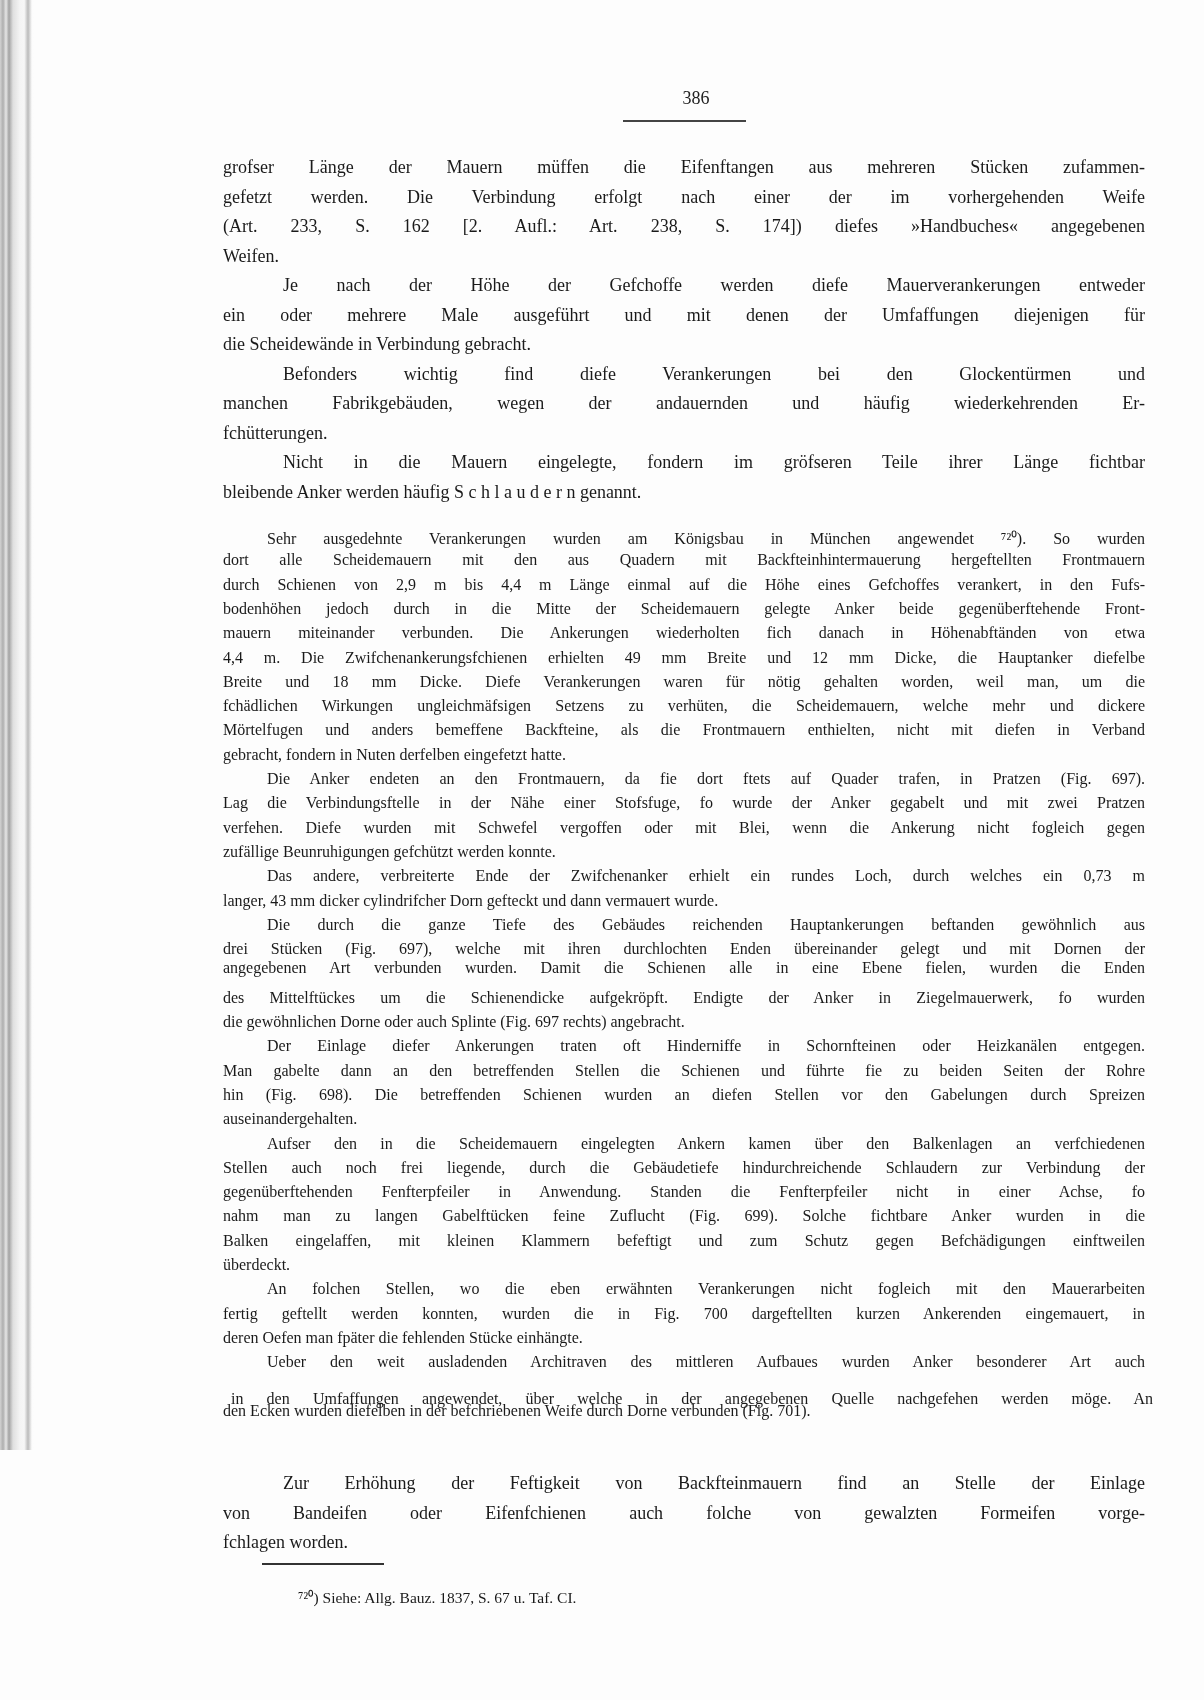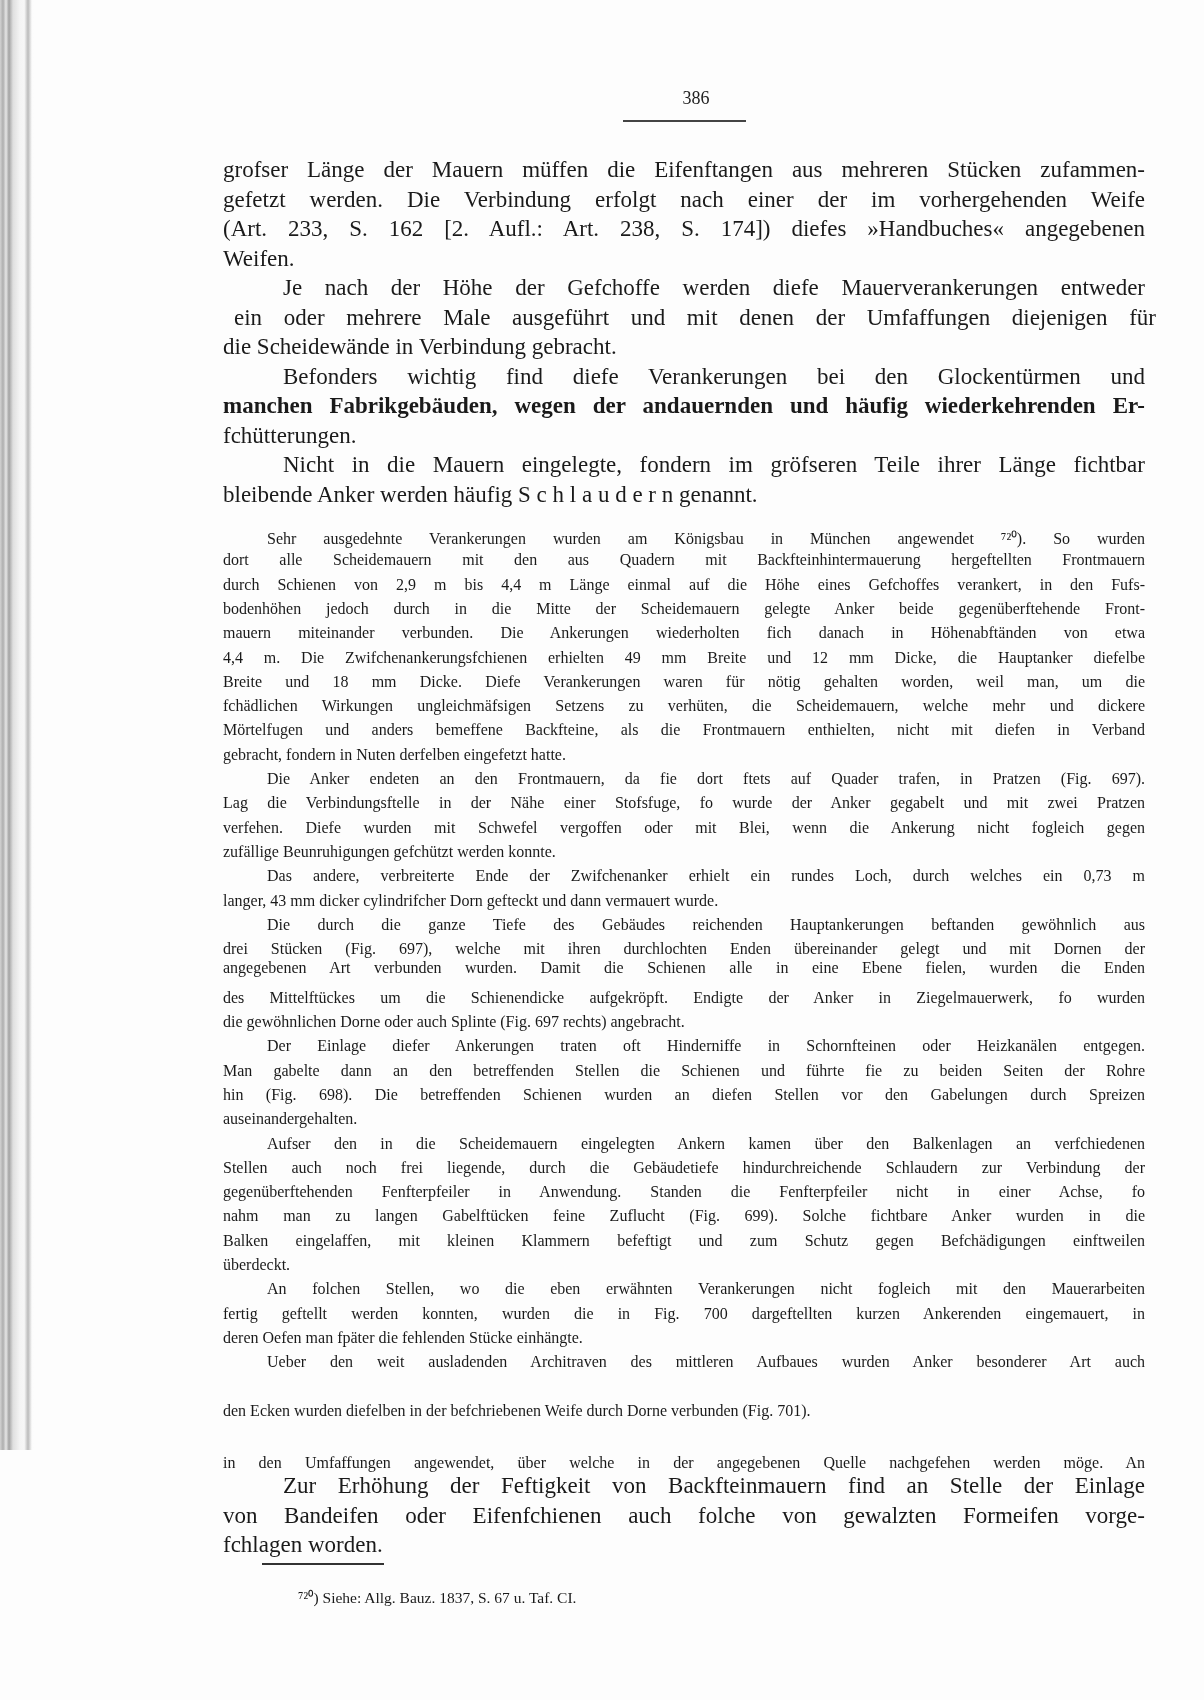--- a/index.html
+++ b/index.html
@@ -7,21 +7,21 @@
     width: 1204px; height: 1700px; background: #fdfdfd; position: relative; overflow: hidden;
     font-family: "DejaVu Serif", "Liberation Serif", serif; color: #1a1a1a;
   }
   .binding { position: absolute; left: 0; top: 0; width: 34px; height: 1450px;
     background: linear-gradient(to right, #c8c8c8 0px, #9a9a9a 3px, #e0e0e0 6px, #8c8c8c 9px, #d8d8d8 13px, #f2f2f2 20px, #fdfdfd 34px); opacity: .8; }
   .binding2 { position: absolute; left: 24px; top: 0; width: 8px; height: 1450px; background: linear-gradient(to right, #fdfdfd, #a0a0a0, #fdfdfd); opacity: .7; }
   .page-num { position: absolute; left: 660px; top: 88px; width: 72px; text-align: center;
     font-family: "Liberation Serif", serif; font-size: 18px; color: #222; }
   .page-rule { position: absolute; left: 623px; top: 120px; width: 123px; height: 2px; background: #444; }
   .line { position: absolute; left: 223px; width: 922px; white-space: nowrap; font-family: "Liberation Serif", serif; }
-  .big { font-size: 23px; text-align: justify; text-align-last: justify; }
+  .big { font-size: 18px; text-align: justify; text-align-last: justify; }
   .small { font-size: 16px; text-align-last: justify; }
   .last { text-align-last: left !important; }
   .indent { padding-left: 60px; width: 862px; }
   .indent-s { padding-left: 44px; width: 878px; }
   .footrule { position: absolute; left: 262px; top: 1563px; width: 122px; height: 2px; background: #333; }
   .footnote { position: absolute; left: 298px; top: 1586px; font-family: "Liberation Serif", serif; font-size: 15.5px; }
 </style>
 </head>
 <body>
 
@@ -30,24 +30,24 @@
 
 <div class="page-num">386</div>
 <div class="page-rule"></div>
 
 <div id="big1">
     <div class="line big" style="top: 157px;">grofser Länge der Mauern müffen die Eifenftangen aus mehreren Stücken zufammen-</div>
     <div class="line big" style="top: 186.5px;">gefetzt werden.  Die Verbindung erfolgt nach einer der im vorhergehenden Weife</div>
     <div class="line big" style="top: 216px;">(Art. 233, S. 162 [2. Aufl.: Art. 238, S. 174]) diefes »Handbuches« angegebenen</div>
     <div class="line big last" style="top: 245.5px;">Weifen.</div>
     <div class="line big indent" style="top: 275px;">Je nach der Höhe der Gefchoffe werden diefe Mauerverankerungen entweder</div>
-    <div class="line big" style="top: 304.5px; margin-left: 11px;">ein oder mehrere Male ausgeführt und mit denen der Umfaffungen diejenigen für</div>
+    <div class="line big" style="top: 304.5px;">ein oder mehrere Male ausgeführt und mit denen der Umfaffungen diejenigen für</div>
     <div class="line big last" style="top: 334px;">die Scheidewände in Verbindung gebracht.</div>
     <div class="line big indent" style="top: 363.5px;">Befonders wichtig find diefe Verankerungen bei den Glockentürmen und</div>
-    <div class="line big" style="top: 393px; font-weight: bold;">manchen Fabrikgebäuden, wegen der andauernden und häufig wiederkehrenden Er-</div>
+    <div class="line big" style="top: 393px;">manchen Fabrikgebäuden, wegen der andauernden und häufig wiederkehrenden Er-</div>
     <div class="line big last" style="top: 422.5px;">fchütterungen.</div>
     <div class="line big indent" style="top: 452px;">Nicht in die Mauern eingelegte, fondern im gröfseren Teile ihrer Länge fichtbar</div>
     <div class="line big last" style="top: 481.5px;">bleibende Anker werden häufig S c h l a u d e r n genannt.</div>
   </div>
 <div id="small">
     <div class="line small indent-s" style="top: 527px;">Sehr ausgedehnte Verankerungen wurden am Königsbau in München angewendet ⁷²⁰).  So wurden</div>
     <div class="line small" style="top: 551.3px;">dort alle Scheidemauern mit den aus Quadern mit Backfteinhintermauerung hergeftellten Frontmauern</div>
     <div class="line small" style="top: 575.6px;">durch Schienen von 2,9 m bis 4,4 m Länge einmal auf die Höhe eines Gefchoffes verankert, in den Fufs-</div>
     <div class="line small" style="top: 599.9px;">bodenhöhen jedoch durch in die Mitte der Scheidemauern gelegte Anker beide gegenüberftehende Front-</div>
     <div class="line small" style="top: 624.2px;">mauern miteinander verbunden.  Die Ankerungen wiederholten fich danach in Höhenabftänden von etwa</div>
@@ -74,21 +74,21 @@
     <div class="line small indent-s" style="top: 1134.5px;">Aufser den in die Scheidemauern eingelegten Ankern kamen über den Balkenlagen an verfchiedenen</div>
     <div class="line small" style="top: 1158.8px;">Stellen auch noch frei liegende, durch die Gebäudetiefe hindurchreichende Schlaudern zur Verbindung der</div>
     <div class="line small" style="top: 1183.1px;">gegenüberftehenden Fenfterpfeiler in Anwendung.  Standen die Fenfterpfeiler nicht in einer Achse, fo</div>
     <div class="line small" style="top: 1207.4px;">nahm man zu langen Gabelftücken feine Zuflucht (Fig. 699).  Solche fichtbare Anker wurden in die</div>
     <div class="line small" style="top: 1231.7px;">Balken eingelaffen, mit kleinen Klammern befeftigt und zum Schutz gegen Befchädigungen einftweilen</div>
     <div class="line small last" style="top: 1256px;">überdeckt.</div>
     <div class="line small indent-s" style="top: 1280.3px;">An folchen Stellen, wo die eben erwähnten Verankerungen nicht fogleich mit den Mauerarbeiten</div>
     <div class="line small" style="top: 1304.6px;">fertig geftellt werden konnten, wurden die in Fig. 700 dargeftellten kurzen Ankerenden eingemauert, in</div>
     <div class="line small last" style="top: 1328.9px;">deren Oefen man fpäter die fehlenden Stücke einhängte.</div>
     <div class="line small indent-s" style="top: 1353.2px;">Ueber den weit ausladenden Architraven des mittleren Aufbaues wurden Anker besonderer Art auch</div>
-    <div class="line small" style="top: 1454px;">in den Umfaffungen angewendet, über welche in der angegebenen Quelle nachgefehen werden möge.  An</div>
+    <div class="line small" style="top: 1390px; margin-left: 8px;">in den Umfaffungen angewendet, über welche in der angegebenen Quelle nachgefehen werden möge.  An</div>
     <div class="line small last" style="top: 1401.8px;">den Ecken wurden diefelben in der befchriebenen Weife durch Dorne verbunden (Fig. 701).</div>
   </div>
 <div id="big2">
     <div class="line big indent" style="top: 1473px;">Zur Erhöhung der Feftigkeit von Backfteinmauern find an Stelle der Einlage</div>
     <div class="line big" style="top: 1502.5px;">von Bandeifen oder Eifenfchienen auch folche von gewalzten Formeifen vorge-</div>
     <div class="line big last" style="top: 1532px;">fchlagen worden.</div>
   </div>
 
 <div class="footrule"></div>
 <div class="footnote">⁷²⁰) Siehe: Allg. Bauz. 1837, S. 67 u. Taf. CI.</div>

